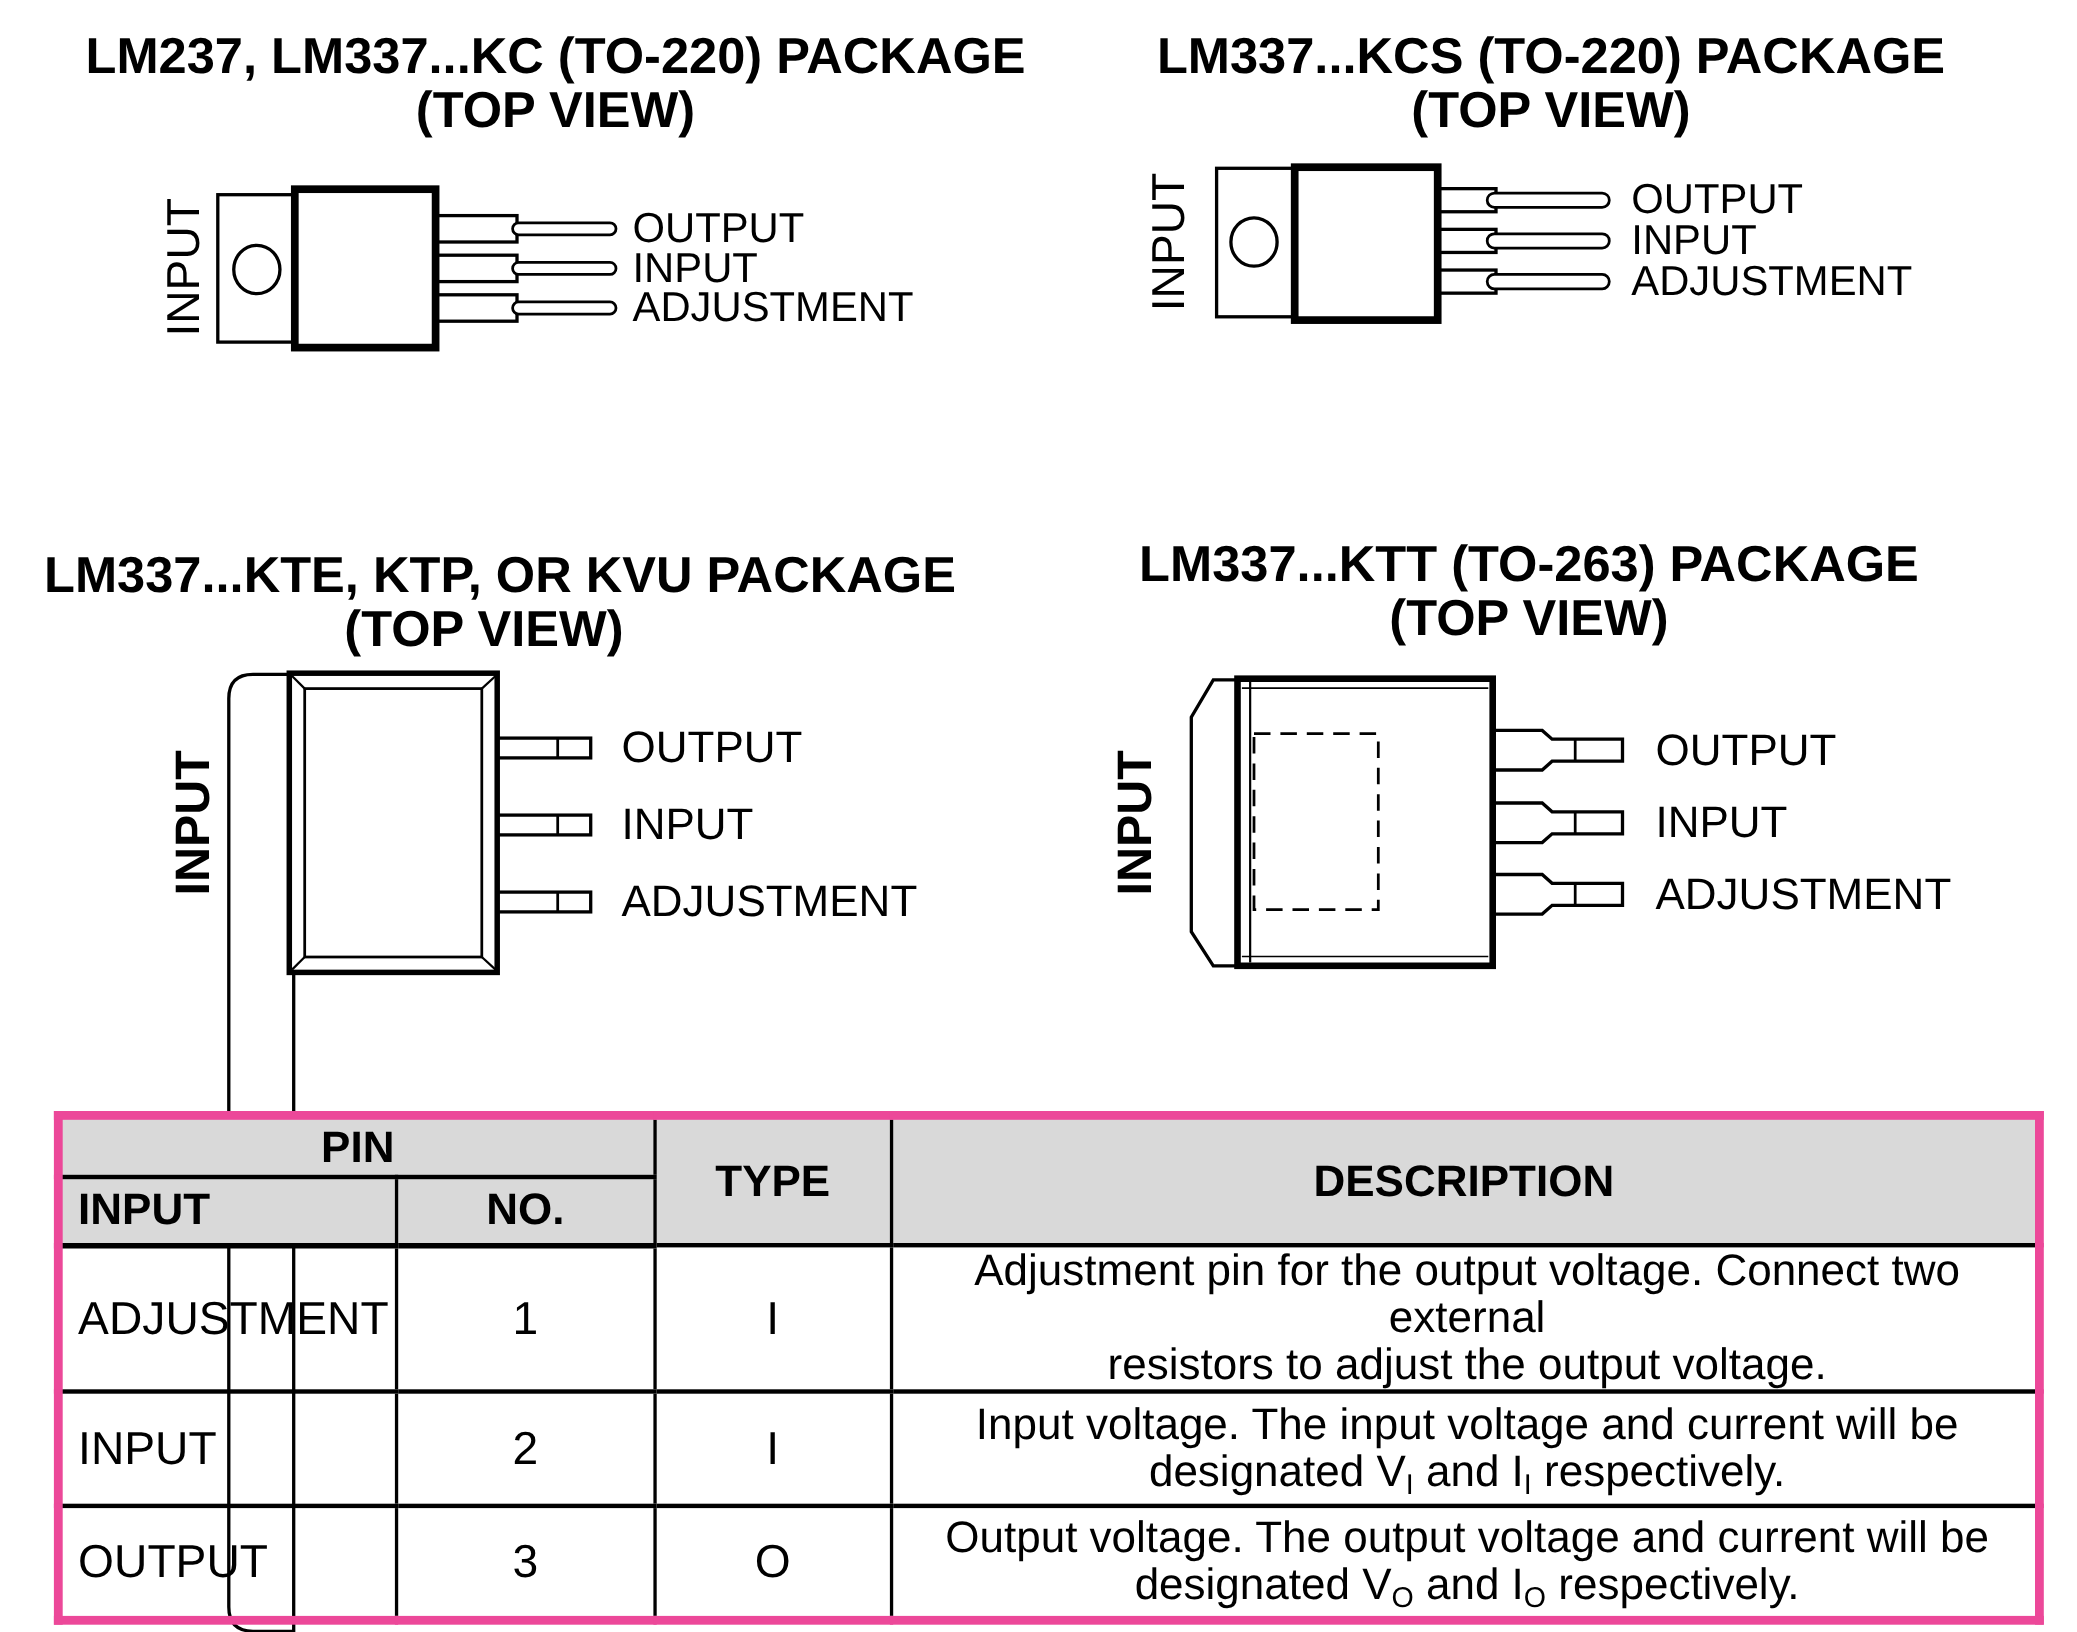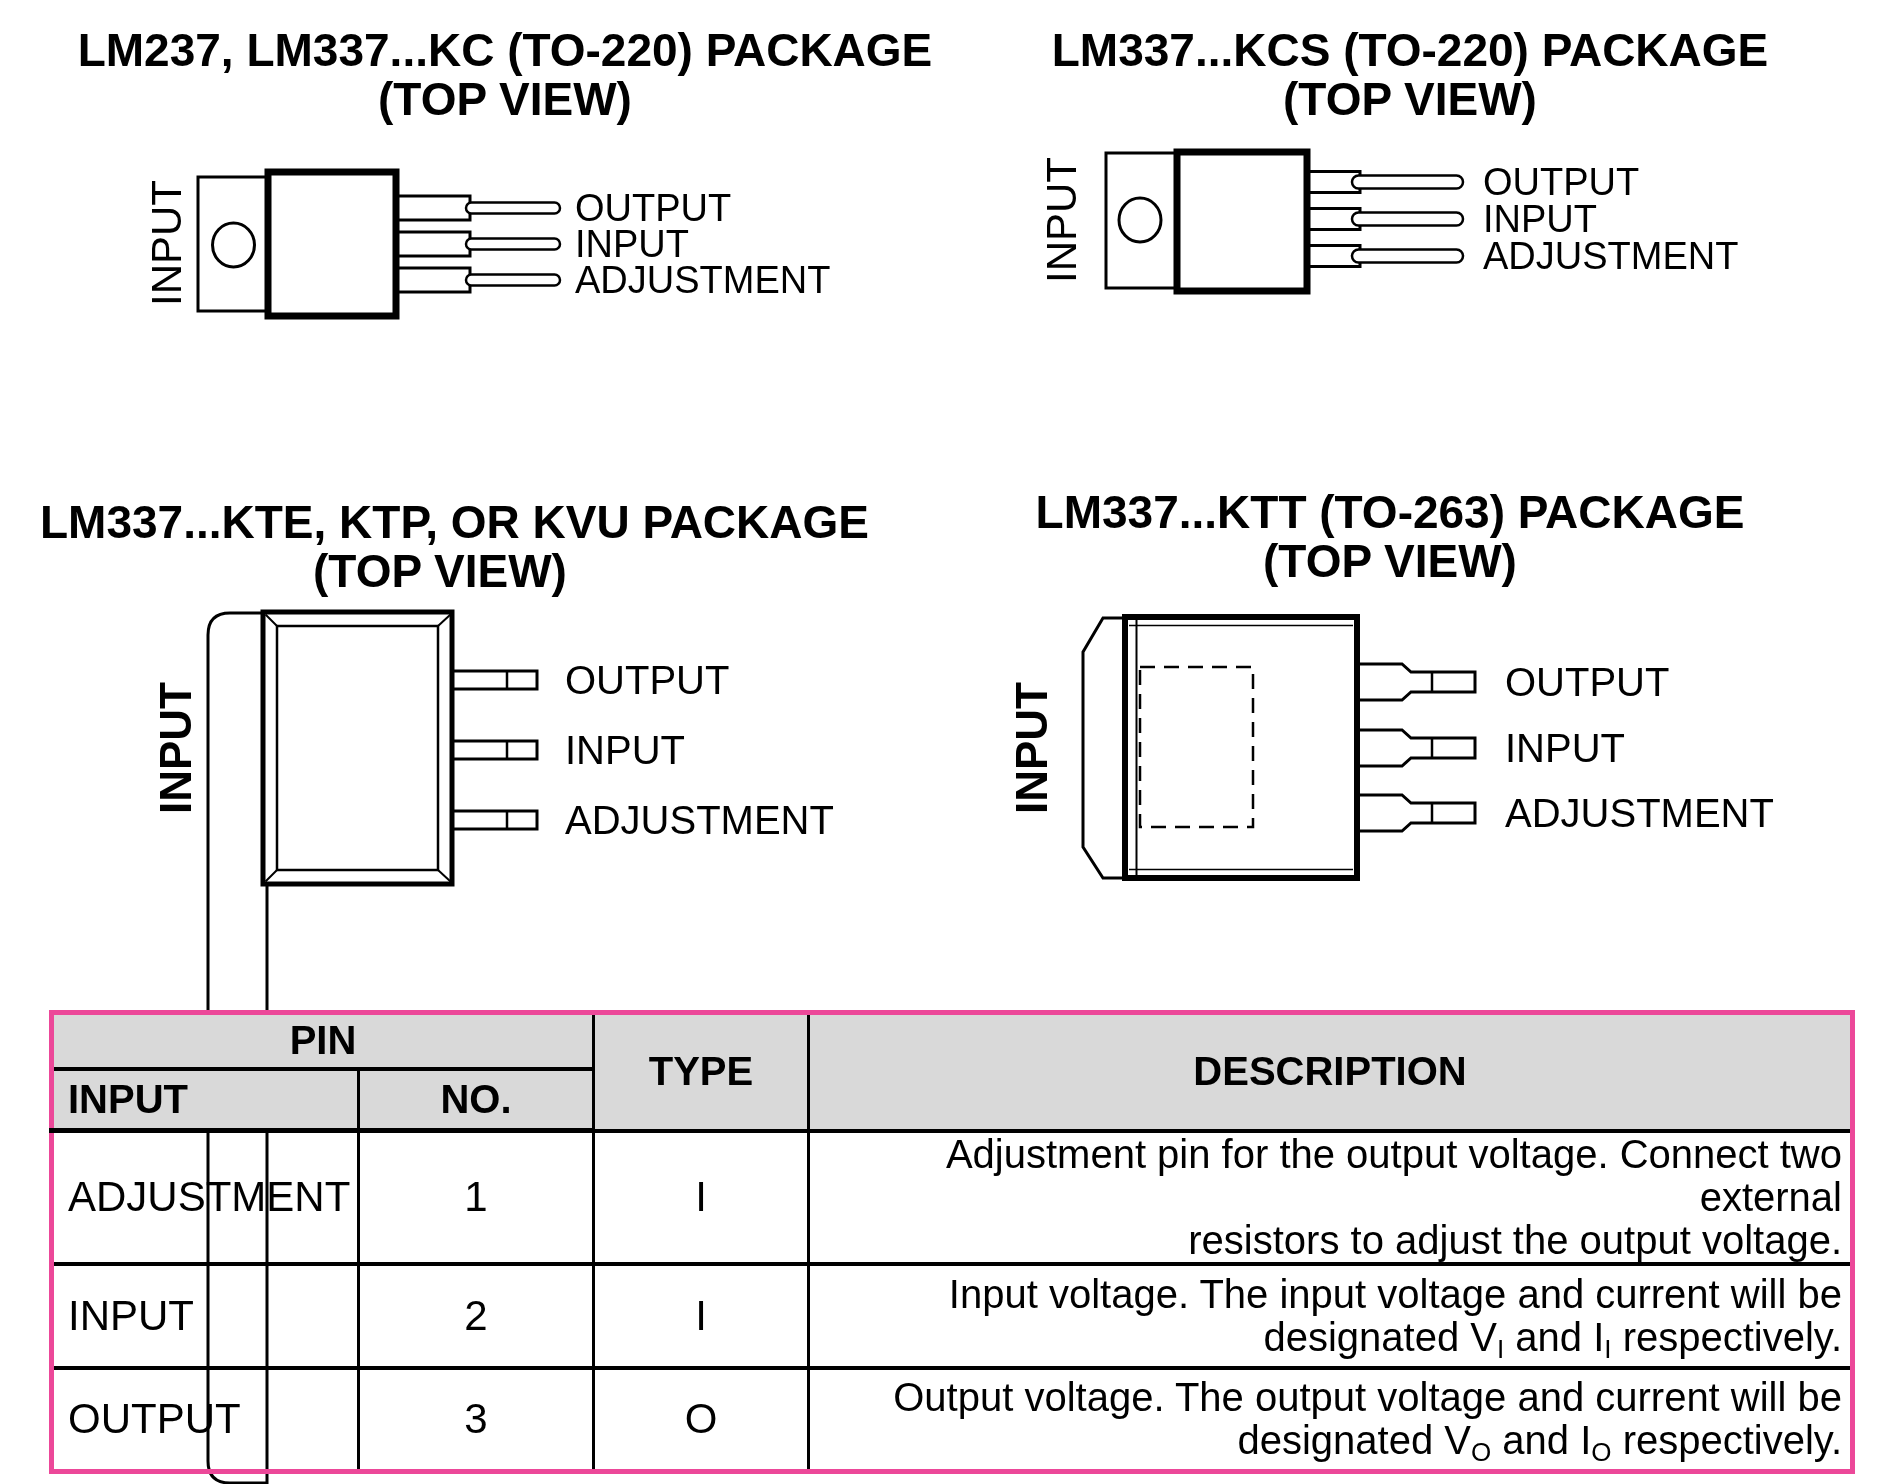--- a/index.html
+++ b/index.html
@@ -24,32 +24,32 @@
 
   .table-title { position:absolute; left:49px; top:950px; width:1801px;
                  text-align:center; font-weight:bold; font-size:45px; }
 
   table.pinfn { position:absolute; left:49px; top:1010px; width:1801px;
                 border-collapse:collapse; table-layout:fixed; }
   table.pinfn col.c1 { width:307px; } table.pinfn col.c2 { width:235px; }
   table.pinfn col.c3 { width:215px; } table.pinfn col.c4 { width:1044px; }
   table.pinfn th, table.pinfn td { border:3px solid #000; }
   table.pinfn th { background:#d9d9d9; font-size:40px; font-weight:bold; }
-  table.pinfn { border:5px solid #ec4899; }
+  table.pinfn { border:8px solid #ec4899; }
   tr.hrow1 th { height:56px; border-bottom-width:4px; }
   tr.hrow2 th { height:62px; border-bottom-width:5px; }
   th.h-pin  { text-align:center; }
   th.h-name { text-align:left; padding-left:14px; }
   th.h-no   { text-align:center;margin-left:36px; }
   th.h-type, th.h-desc { text-align:center; border-bottom-width:5px; }
   tr.drow { height:104px; }
   tr.drow td { border-top-width:4px; }
   td.d-name { font-size:42px; text-align:left; padding-left:14px; vertical-align:middle; }
   td.d-no, td.d-type { font-size:42px; text-align:center; vertical-align:middle; }
-  td.d-desc { font-size:40px; line-height:43px; text-align:right; padding-left:14px;
+  td.d-desc { font-size:40px; line-height:43px; text-align:center; padding-left:14px;
               padding-right:8px; vertical-align:middle; }
   td.d-desc sub { font-size:26px; vertical-align:-7px; line-height:0; }
 </style>
 </head>
 <body>
 
 <div class="page">
 
   <div class="pkg-title" style="left:60px; top:26px; width:890px;">
     <span class="tl">LM237, LM337...KC (TO-220) PACKAGE</span>

